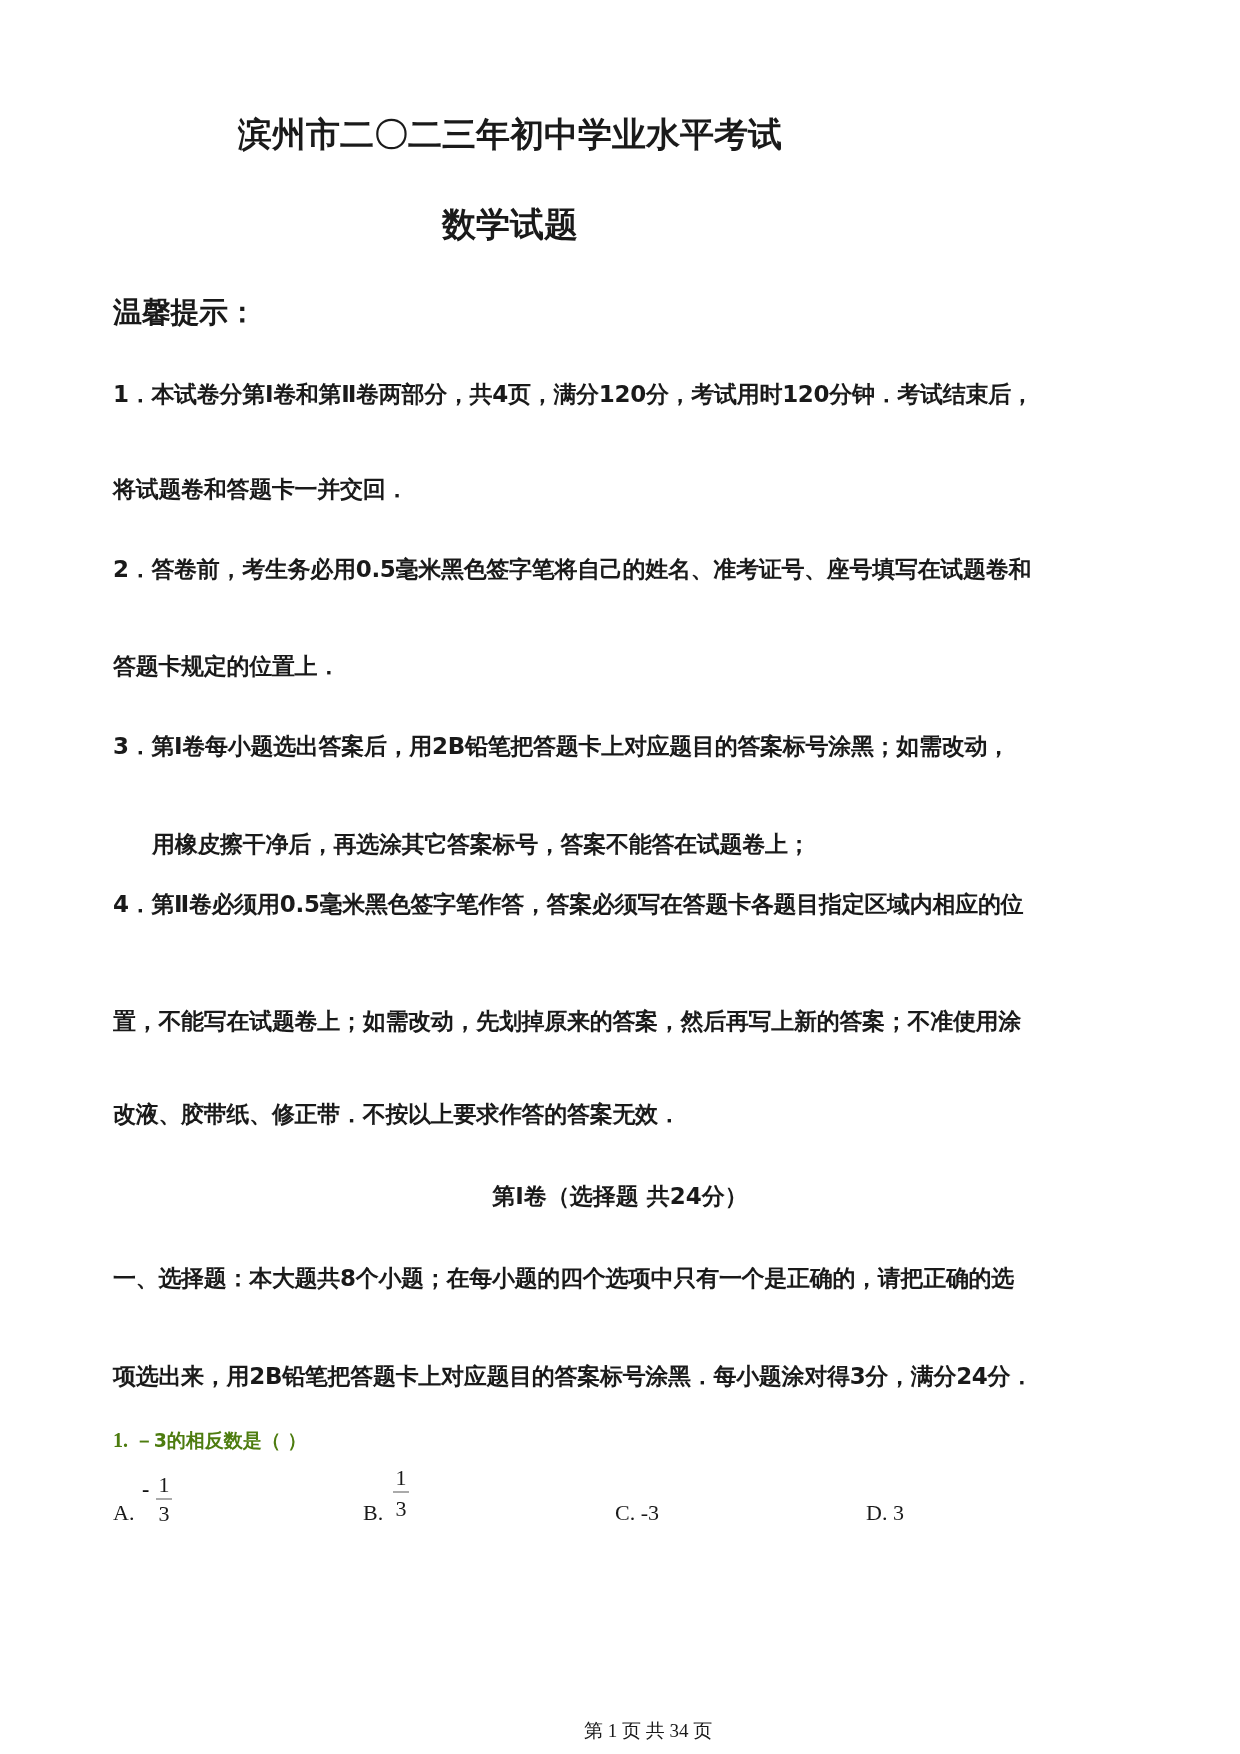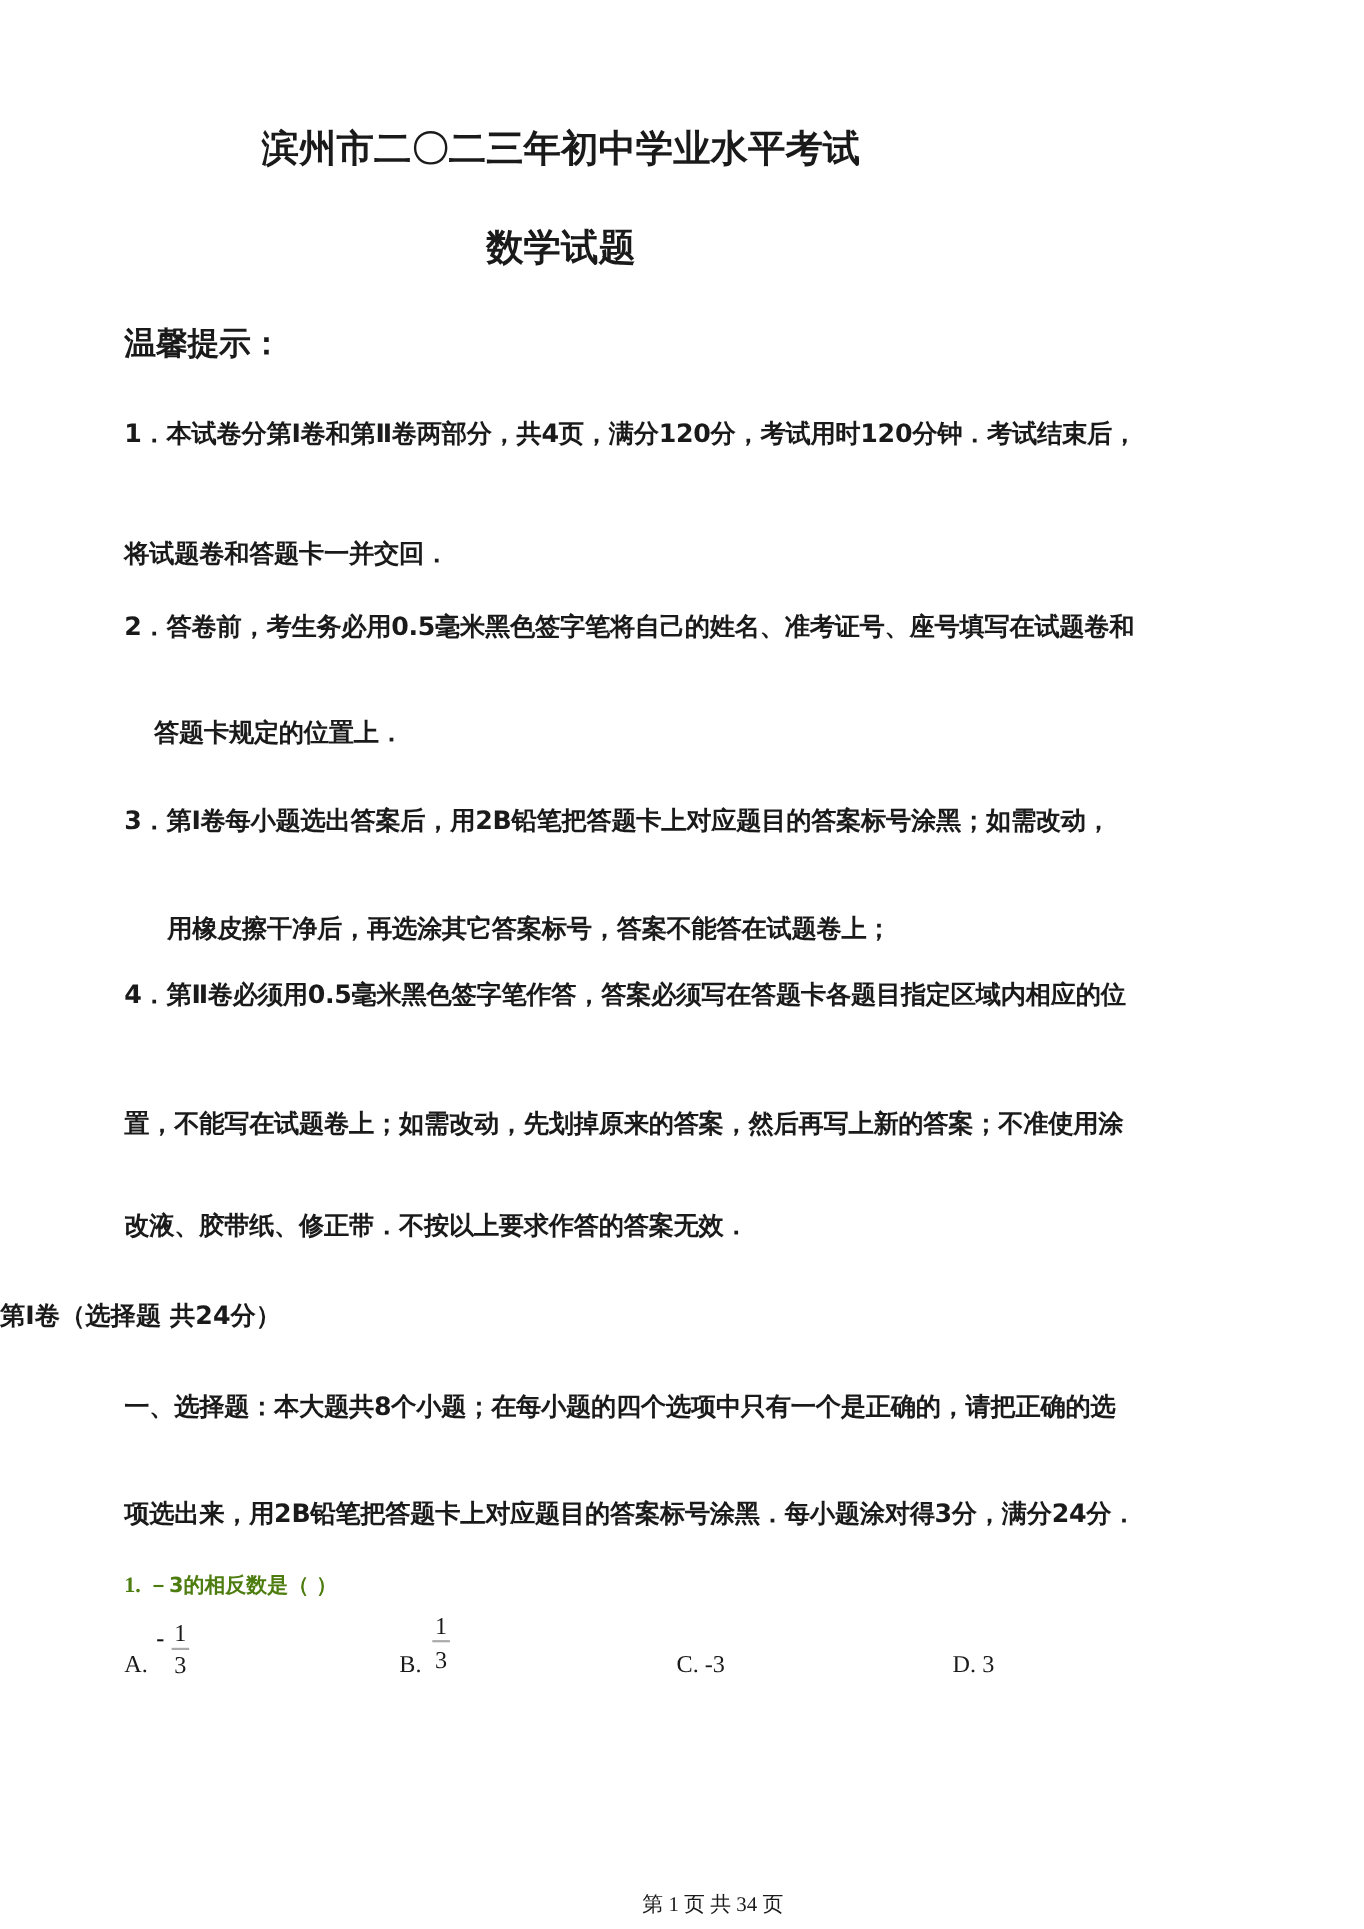--- a/index.html
+++ b/index.html
@@ -11,21 +11,21 @@
     .title {
       left: 0; width: 1020px; text-align: center;
       font-family: "DejaVu Sans", sans-serif; font-weight: bold;
       font-size: 34px; letter-spacing: 0px; color: #1a1a1a;
     }
     .line {
       left: 113px; font-size: 23px; font-weight: bold; color: #1a1a1a;
       letter-spacing: -0.3px;
     }
     .section-heading {
-      left: 0; width: 1240px; 
+      left: 0; width: 1240px; text-align: center;
       font-size: 23px; font-weight: bold; color: #1a1a1a;
     }
     .question {
       left: 113px; font-size: 19px; font-weight: bold; color: #4d7c0f;
       font-family: "DejaVu Sans", sans-serif;
     }
     .qnum { font-family: "Liberation Serif", serif; font-size: 20px; }
     .option {
       font-family: "Liberation Serif", serif; font-size: 22px; color: #1a1a1a;
     }
@@ -46,23 +46,23 @@
 <body>
 
 <div>
 
   <div class="abs title" style="top:112px;">滨州市二〇二三年初中学业水平考试</div>
   <div class="abs title" style="top:202px;">数学试题</div>
 
   <div class="abs line" style="top:293px; font-size:29px;">温馨提示：</div>
 
   <div class="abs line" style="top:379px;">1．本试卷分第Ⅰ卷和第Ⅱ卷两部分，共4页，满分120分，考试用时120分钟．考试结束后，</div>
-  <div class="abs line" style="top:488px;">将试题卷和答题卡一并交回．</div>
+  <div class="abs line" style="top:474px;">将试题卷和答题卡一并交回．</div>
   <div class="abs line" style="top:554px;">2．答卷前，考生务必用0.5毫米黑色签字笔将自己的姓名、准考证号、座号填写在试题卷和</div>
-  <div class="abs line" style="top:651px;margin-left:27px;">答题卡规定的位置上．</div>
+  <div class="abs line" style="top:651px;">答题卡规定的位置上．</div>
   <div class="abs line" style="top:731px;">3．第Ⅰ卷每小题选出答案后，用2B铅笔把答题卡上对应题目的答案标号涂黑；如需改动，</div>
   <div class="abs line" style="top:829px;margin-left:39px;">用橡皮擦干净后，再选涂其它答案标号，答案不能答在试题卷上；</div>
   <div class="abs line" style="top:889px;">4．第Ⅱ卷必须用0.5毫米黑色签字笔作答，答案必须写在答题卡各题目指定区域内相应的位</div>
   <div class="abs line" style="top:1006px;">置，不能写在试题卷上；如需改动，先划掉原来的答案，然后再写上新的答案；不准使用涂</div>
   <div class="abs line" style="top:1099px;">改液、胶带纸、修正带．不按以上要求作答的答案无效．</div>
 
   <div class="abs section-heading" style="top:1181px;">第Ⅰ卷（选择题  共24分）</div>
 
   <div class="abs line" style="top:1263px;">一、选择题：本大题共8个小题；在每小题的四个选项中只有一个是正确的，请把正确的选</div>
   <div class="abs line" style="top:1361px;">项选出来，用2B铅笔把答题卡上对应题目的答案标号涂黑．每小题涂对得3分，满分24分．</div>

